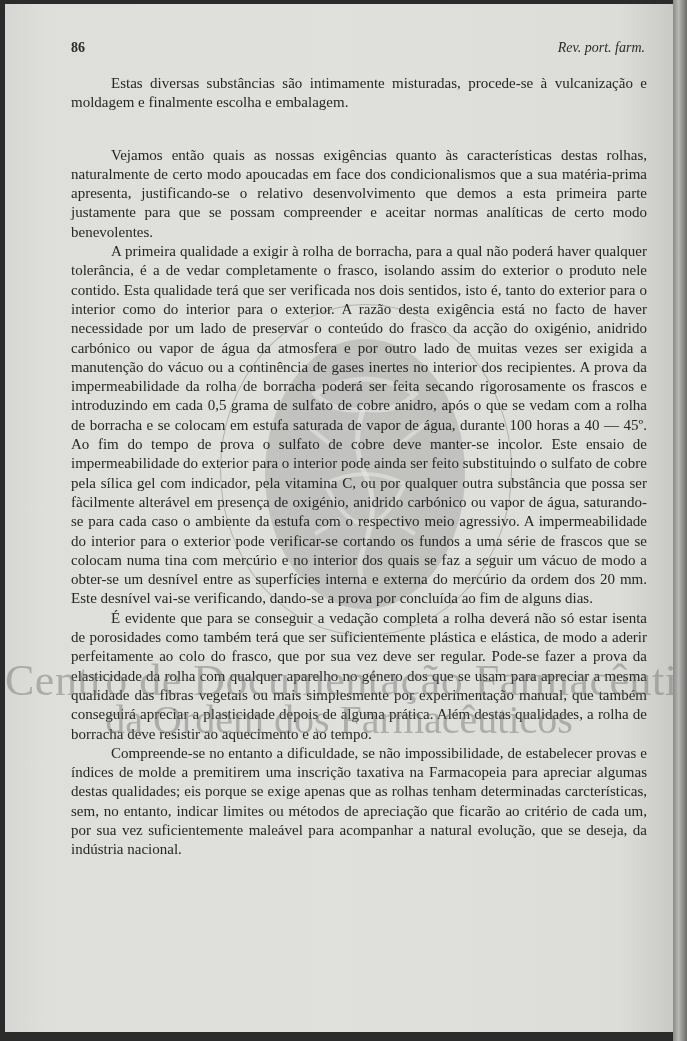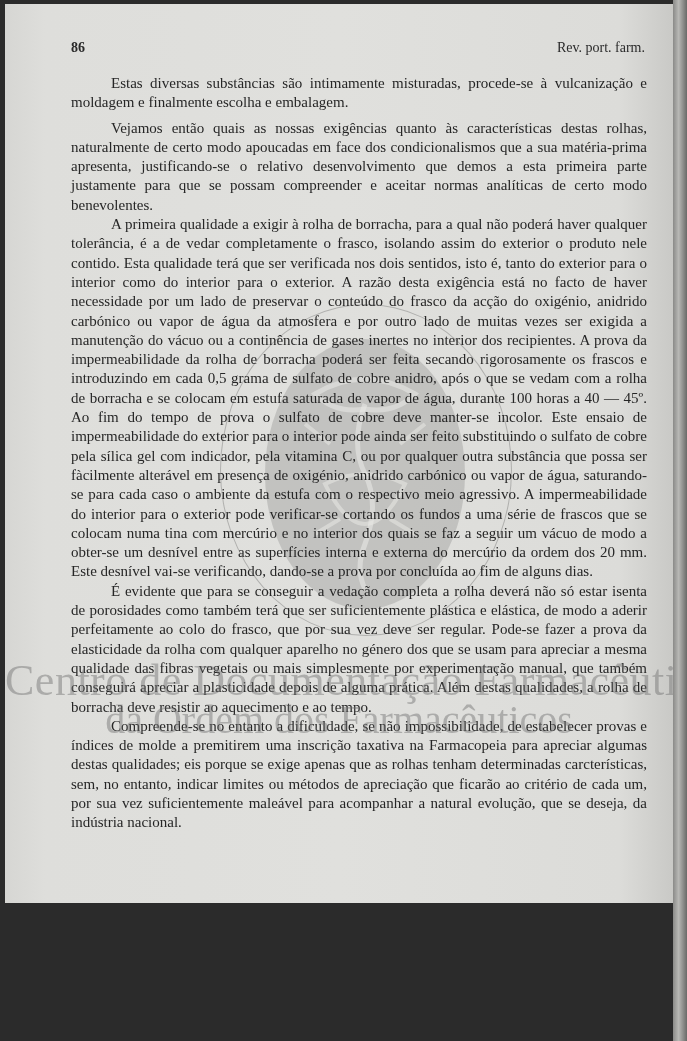--- a/index.html
+++ b/index.html
@@ -5,50 +5,50 @@
   html, body { margin: 0; padding: 0; }
   body {
     width: 687px; height: 1041px; overflow: hidden;
     background: #2b2b2b;
     position: relative;
     font-family: "Liberation Serif", "DejaVu Serif", serif;
   }
   .page {
     position: absolute;
     left: 5px; top: 4px;
-    width: 668px; height: 899px;
+    width: 668px; height: 1028px;
     background: linear-gradient(90deg, #d6d6d3 0%, #dedeDB 6%, #e0e0dd 50%, #dcdcd9 92%, #c9c9c6 100%);
     overflow: hidden;
   }
   .spine {
     position: absolute; right: 0; top: 0; width: 14px; height: 1041px;
     background: linear-gradient(90deg, #8a8a88 0%, #b8b8b5 40%, #6a6a68 100%);
   }
   .header {
     position: absolute; top: 36px; left: 66px; width: 574px;
     height: 20px; color: #2a2a2a;
   }
   .page-number {
     position: absolute; left: 0; top: 0;
     font-size: 14px; font-weight: bold;
   }
   .running-head {
     position: absolute; right: 0; top: 0;
-    font-size: 14px;  text-align: center;
+    font-size: 14px; font-style: italic; text-align: center;
   }
   .body-text {
     position: absolute; left: 66px; top: 70px; width: 576px;
     color: #262626;
     font-size: 15px;
     line-height: 19.3px;
     text-align: justify;
   }
   .body-text p { margin: 0; text-indent: 0; }
   .body-text p.indent { text-indent: 40px; }
-  .body-text p.gap { margin-top: 6px; }
+  .body-text p.gap { margin-top: 33px; }
   .watermark-emblem {
     position: absolute; left: 250px; top: 320px;
     width: 220px; height: 290px;
     pointer-events: none;
   }
   .watermark-ring {
     position: absolute; left: 215px; top: 300px;
     width: 290px; height: 330px; border-radius: 50%;
     border: 1px solid rgba(90,90,90,0.35);
   }

